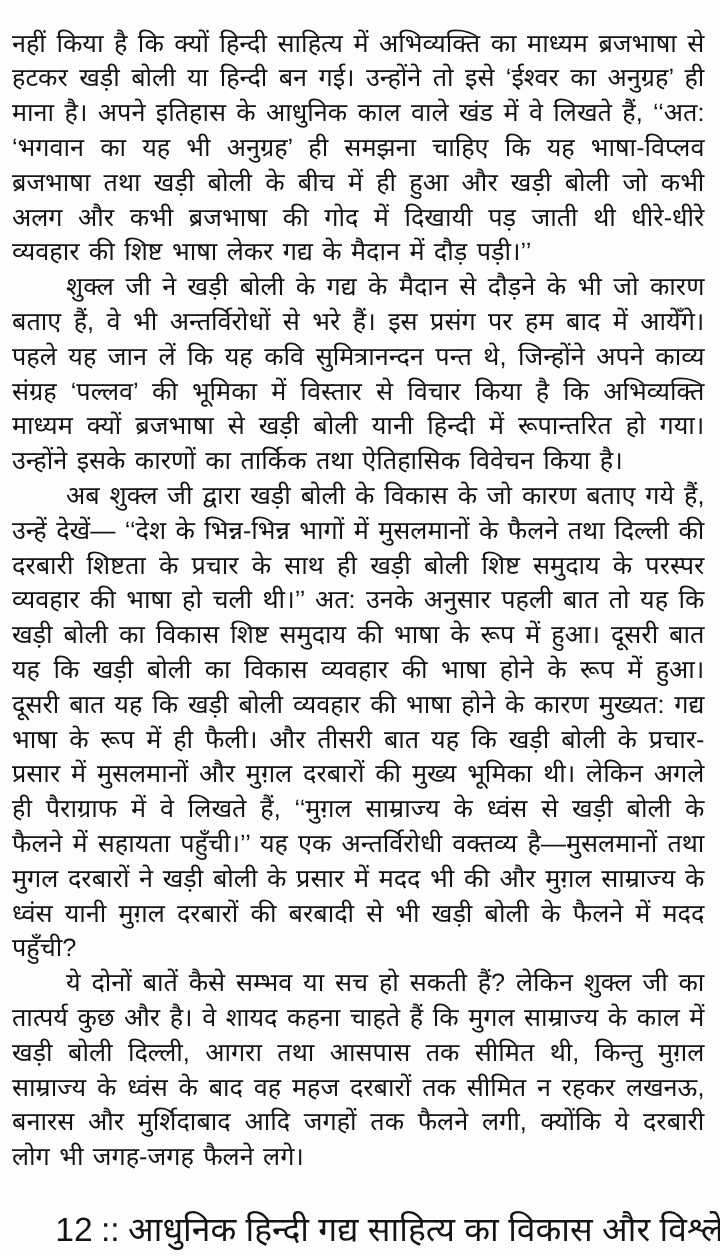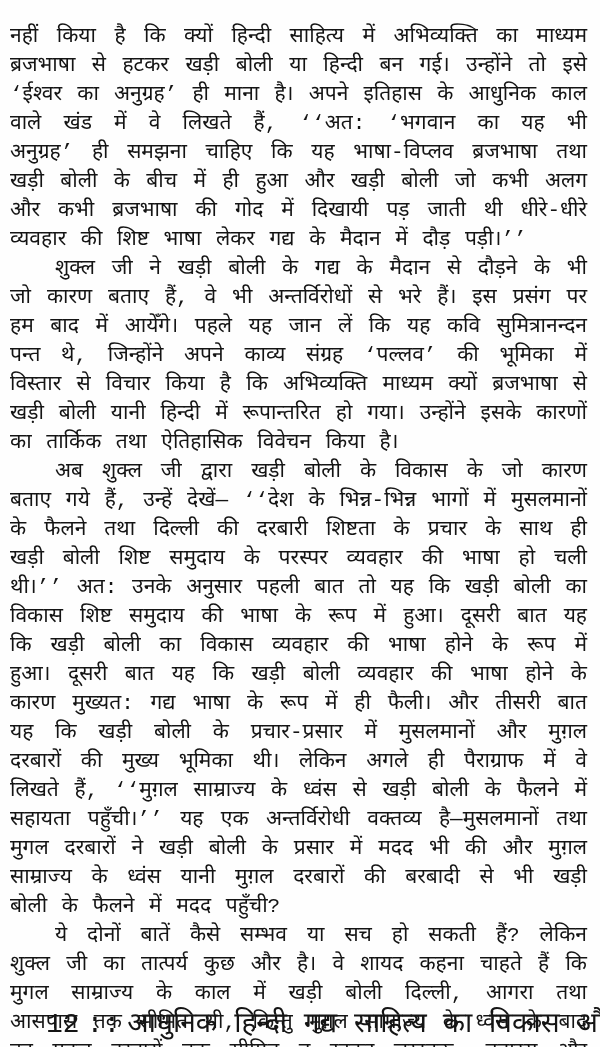--- a/index.html
+++ b/index.html
@@ -7,21 +7,21 @@
     padding: 0;
     background: #e8e8e8;
   }
   .page {
     position: relative;
     width: 600px;
     height: 1047px;
     margin: 0 auto;
     background: #fefefe;
     overflow: hidden;
-    font-family: Liberation Mono, monospace;
+    font-family: Liberation Sans, sans-serif;
     color: #141414;
     box-sizing: border-box;
   }
   .text-block {
     position: absolute;
     top: 22px;
     left: 10px;
     right: 13px;
   }
   .para {

